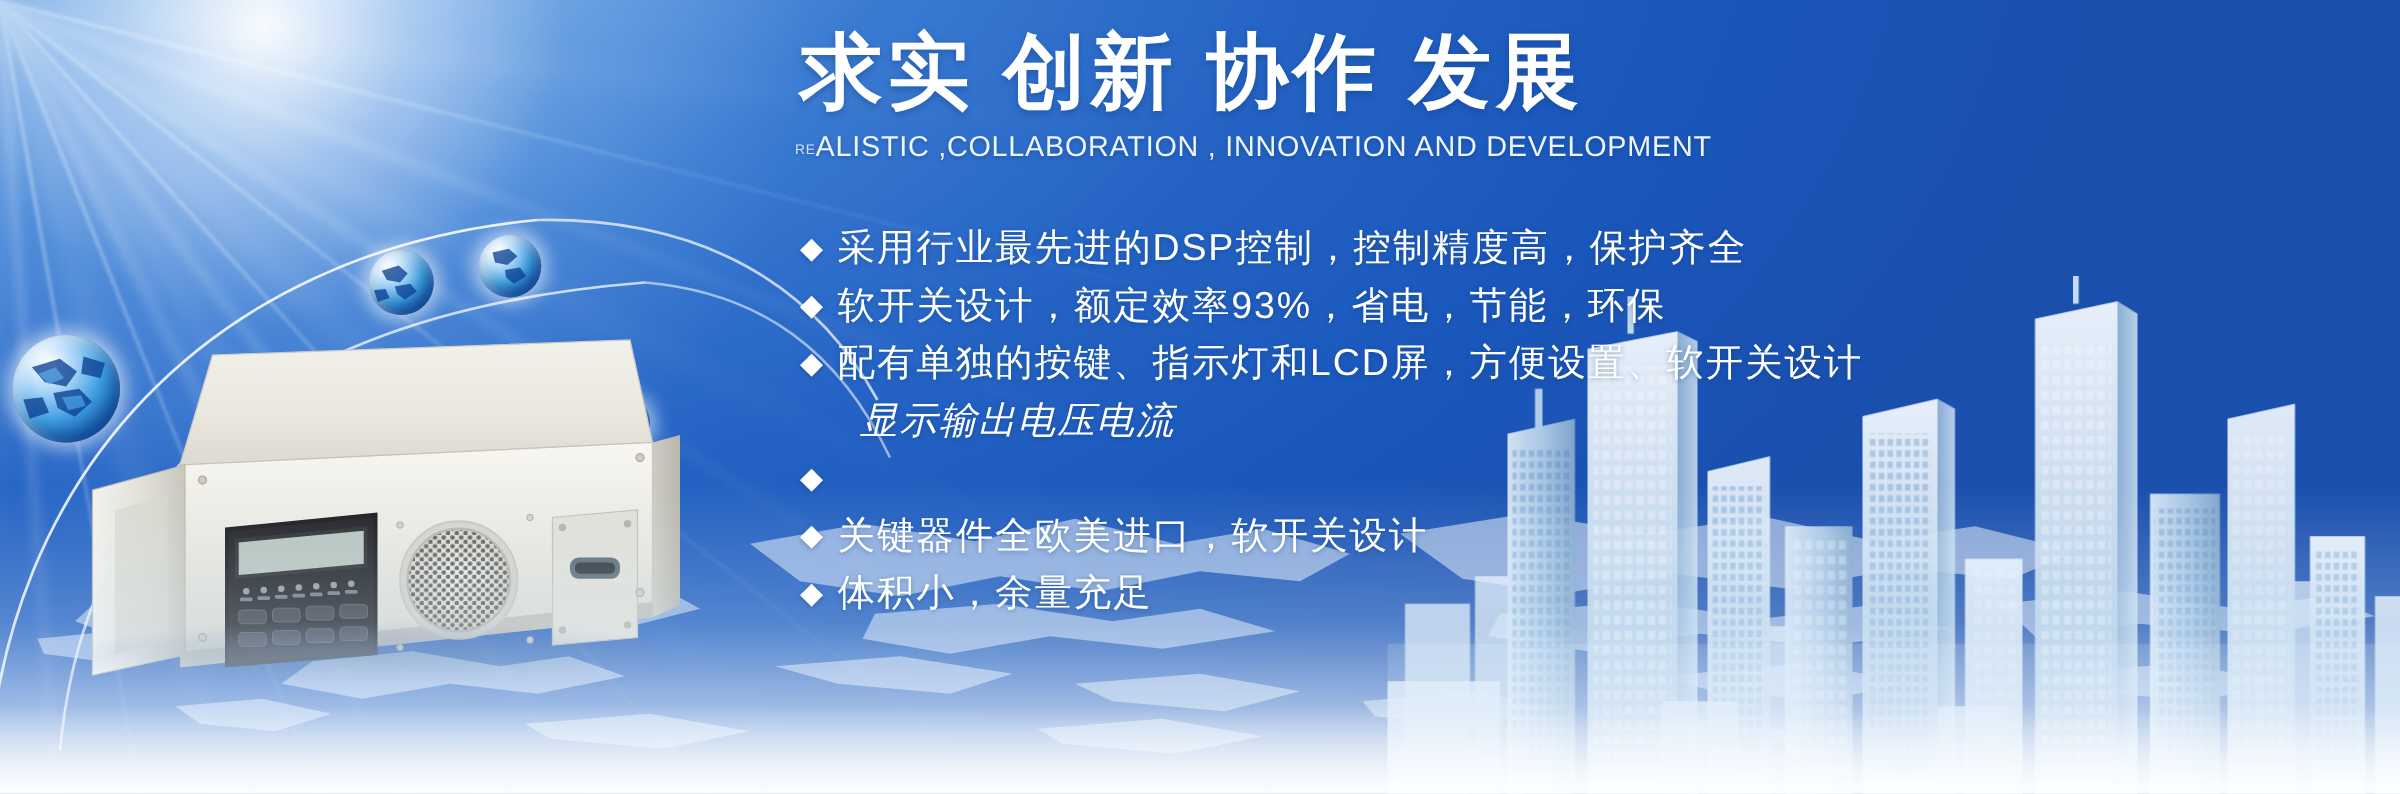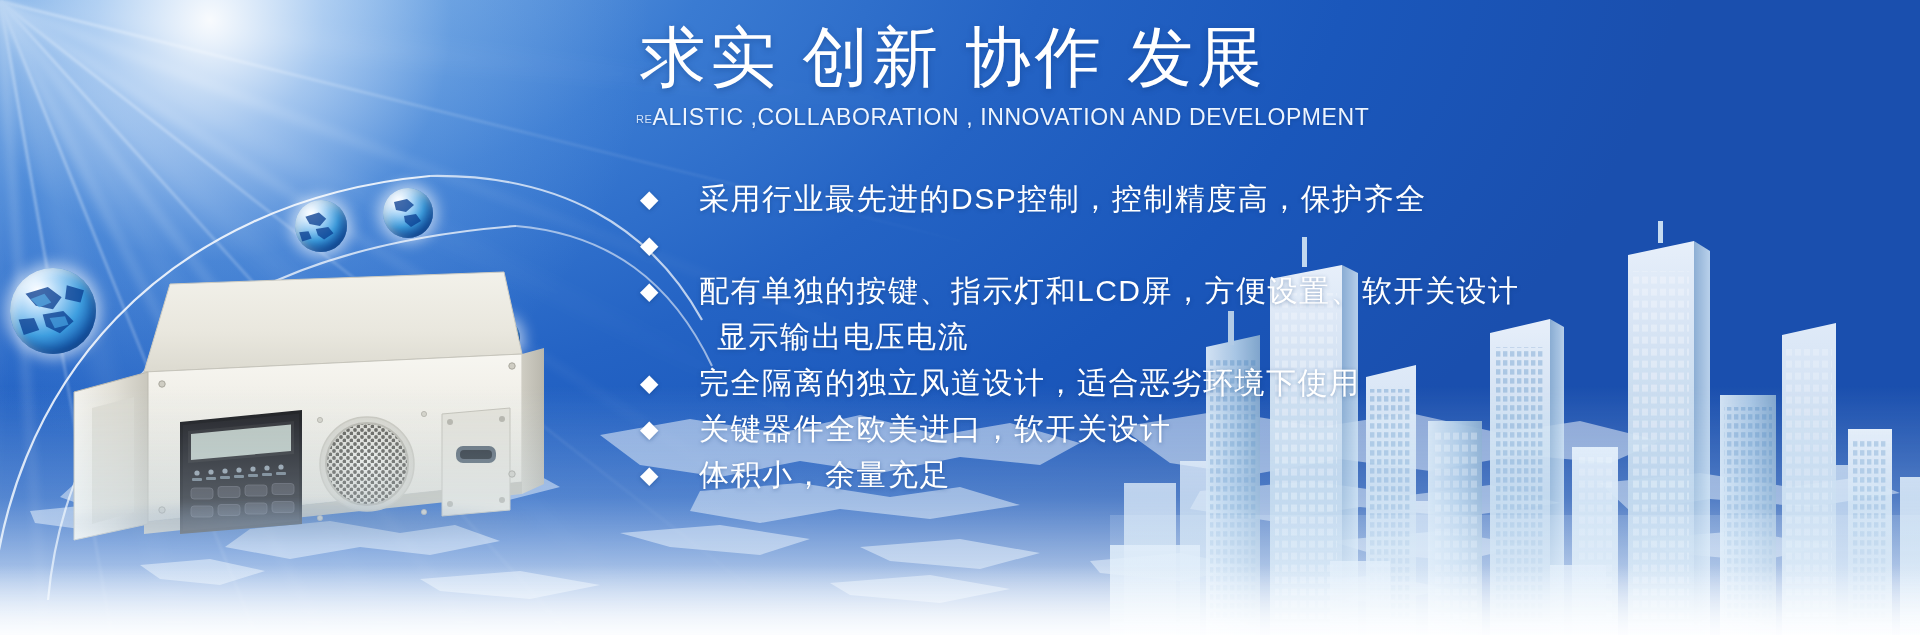--- a/index.html
+++ b/index.html
@@ -79,21 +79,21 @@
   
   .city{position:absolute;right:-10px;bottom:0;width:820px;height:420px;pointer-events:none;}
 
   
   .copy{position:absolute;left:0;top:0;width:1920px;height:635px;}
 
   .headline{
     position:absolute;left:640px;top:22px;
     color:#ffffff;
     font-size:66px;
-    font-weight:normal;
+    font-weight:bold;
     letter-spacing:4px;
     line-height:1.08;
     white-space:nowrap;
     text-shadow:0 2px 6px rgba(10,50,110,.35);
   }
   .subhead{
     position:absolute;left:636px;top:104px;
     color:#eef5fe;
     font-size:23px;
     letter-spacing:.6px;
@@ -117,23 +117,23 @@
     white-space:nowrap;
   }
   .bullet .dia{
     flex:0 0 auto;
     width:30px;
     font-size:24px;
     line-height:46px;
     color:#ffffff;
     text-align:left;
   }
-  .bullet .txt{flex:0 0 auto;margin-left:29px;}
+  .bullet .txt{flex:0 0 auto;}
   .bullet.cont .dia{visibility:hidden;}
-  .bullet.cont .txt{padding-left:18px;}
+  .bullet.cont .txt{padding-left:18px;font-style:italic;}
 </style>
 </head>
 <body>
 
 <div id="banner">
 
   <div class="bg-base"></div>
 
   <div class="rays" id="rays">
       <div class="ray w3" style="transform: rotate(6deg);"></div>
@@ -446,32 +446,32 @@
 
     <div class="subhead"><span class="lead">RE</span><span>ALISTIC ,COLLABORATION , INNOVATION AND DEVELOPMENT</span></div>
 
     <div class="bullets" id="bullets">
         <div class="bullet">
           <span class="dia">◆</span>
           <span class="txt">采用行业最先进的DSP控制，控制精度高，保护齐全</span>
         </div>
         <div class="bullet">
           <span class="dia">◆</span>
+          <span class="txt">软开关设计，额定效率93%，省电，节能，环保</span>
         </div>
         <div class="bullet">
           <span class="dia">◆</span>
           <span class="txt">配有单独的按键、指示灯和LCD屏，方便设置、软开关设计</span>
         </div>
         <div class="bullet cont">
           <span class="dia">◆</span>
           <span class="txt">显示输出电压电流</span>
         </div>
         <div class="bullet">
           <span class="dia">◆</span>
-          <span class="txt">完全隔离的独立风道设计，适合恶劣环境下使用</span>
         </div>
         <div class="bullet">
           <span class="dia">◆</span>
           <span class="txt">关键器件全欧美进口，软开关设计</span>
         </div>
         <div class="bullet">
           <span class="dia">◆</span>
           <span class="txt">体积小，余量充足</span>
         </div>
       </div>

